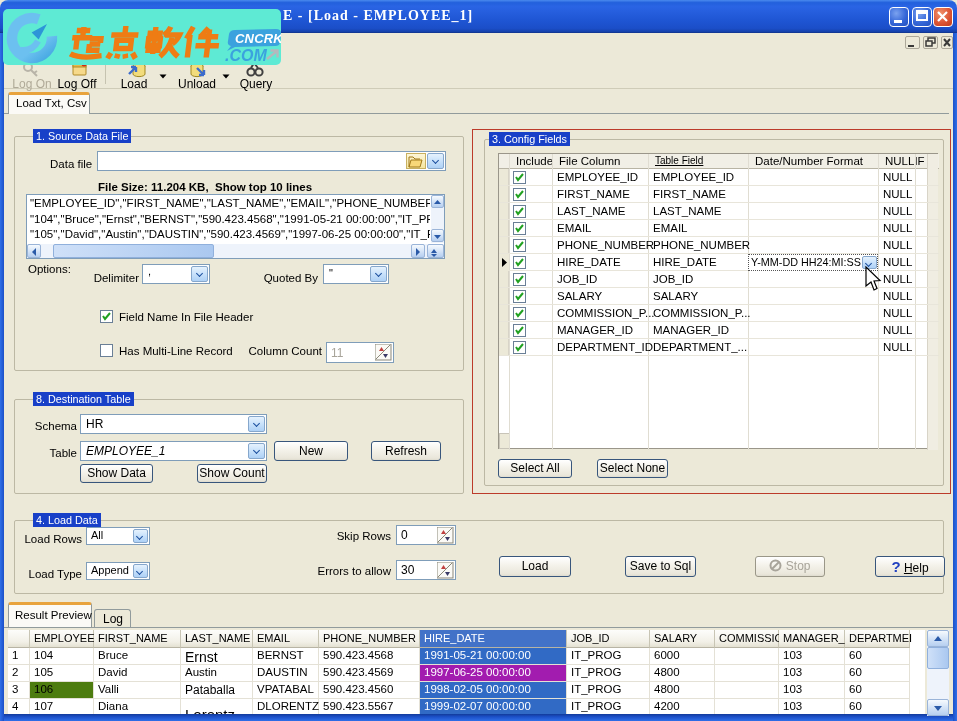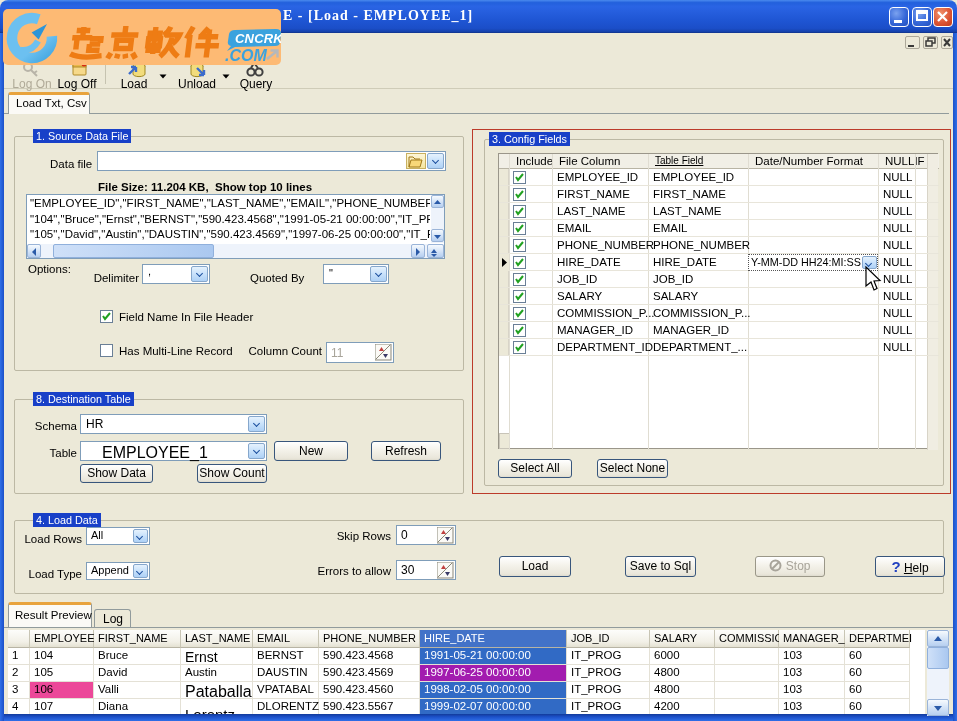--- a/index.html
+++ b/index.html
@@ -139,21 +139,21 @@
 "105","David","Austin","DAUSTIN","590.423.4569","1997-06-25 00:00:00","IT_F
 </div>
 <div class="abs lbl" style="left:28px; top:263px;">Options:</div>
 <div class="abs lbl" style="left:80px; top:272px; width:59px; text-align:right;">Delimiter</div>
 <div class="abs combo" style="left:142px; top:264px; width:68px; height:20px;">
     <span style="position:absolute; left:5px; top:0px;">,</span>
     <span class="cbtn">
       <span class="chev"></span>
     </span>
   </div>
-<div class="abs lbl" style="left:250px; top:272px; width:68px; text-align:left;">Quoted By</div>
+<div class="abs lbl" style="left:250px; top:272px; width:68px; text-align:right;">Quoted By</div>
 <div class="abs combo" style="left:323px; top:264px; width:66px; height:20px;">
     <span style="position:absolute; left:5px; top:2px;">"</span>
     <span class="cbtn">
       <span class="chev"></span>
     </span>
   </div>
 <div class="abs cb" style="left:100px; top:310px;"><svg width="11" height="11">
       <path d="M2 5 L4 8 L9 2" fill="none" stroke="#21a121" stroke-width="2"></path>
     </svg></div>
 <div class="abs lbl" style="left:119px; top:311px;">Field Name In File Header</div>
@@ -168,21 +168,21 @@
 <div class="abs gcap" style="left:33px; top:392px;">8. Destination Table</div>
 <div class="abs lbl" style="left:30px; top:420px; width:47px; text-align:right;">Schema</div>
 <div class="abs combo" style="left:80px; top:414px; width:187px; height:20px;">
     <span style="position:absolute; left:5px; top:2px; font-size:12px;">HR</span>
     <span class="cbtn">
       <span class="chev"></span>
     </span>
   </div>
 <div class="abs lbl" style="left:30px; top:447px; width:47px; text-align:right;">Table</div>
 <div class="abs combo" style="left:80px; top:441px; width:187px; height:20px;">
-    <span style="position:absolute; left:21px; top:2px; font-size:16px;">EMPLOYEE_1</span>
+    <span style="position:absolute; left:5px; top:2px; font-size:12px;font-style:italic;">EMPLOYEE_1</span>
     <span class="cbtn">
       <span class="chev"></span>
     </span>
   </div>
 <div class="abs btn" style="left:274px; top:441px; width:74px; height:20px; line-height:18px;">New</div>
 <div class="abs btn" style="left:371px; top:441px; width:70px; height:20px; line-height:18px;">Refresh</div>
 <div class="abs btn" style="left:80px; top:464px; width:73px; height:19px; line-height:17px;">Show Data</div>
 <div class="abs btn" style="left:197px; top:464px; width:70px; height:19px; line-height:17px;">Show Count</div>
 
 <div class="abs" style="left:472px; top:129px; width:479px; height:365px; border:1px solid #bc3b2a;"></div>
@@ -438,28 +438,28 @@
     </div>
     <div style="position:absolute;left:771px;top:35px;width:66px;height:17px;background:#fff;color:#000;border-right:1px solid #e4e1d6;border-bottom:1px solid #e4e1d6;">
       <span style="position:absolute;left:4px;top:1px;font-size:11.5px;white-space:nowrap;">103</span>
     </div>
     <div style="position:absolute;left:837px;top:35px;width:65px;height:17px;background:#fff;color:#000;border-right:1px solid #e4e1d6;border-bottom:1px solid #e4e1d6;">
       <span style="position:absolute;left:4px;top:1px;font-size:11.5px;white-space:nowrap;">60</span>
     </div>
     <div style="position:absolute;left:0px;top:52px;width:22px;height:17px;background:#fff;color:#000;border-right:1px solid #e4e1d6;border-bottom:1px solid #e4e1d6;">
       <span style="position:absolute;left:4px;top:1px;font-size:11.5px;white-space:nowrap;">3</span>
     </div>
-    <div style="position:absolute;left:22px;top:52px;width:64px;height:17px;background:#ec4899;color:#000;border-right:1px solid #e4e1d6;border-bottom:1px solid #e4e1d6;">
+    <div style="position:absolute;left:22px;top:52px;width:64px;height:17px;background:#4d7c0f;color:#000;border-right:1px solid #e4e1d6;border-bottom:1px solid #e4e1d6;">
       <span style="position:absolute;left:4px;top:1px;font-size:11.5px;white-space:nowrap;">106</span>
     </div>
     <div style="position:absolute;left:86px;top:52px;width:87px;height:17px;background:#fff;color:#000;border-right:1px solid #e4e1d6;border-bottom:1px solid #e4e1d6;">
       <span style="position:absolute;left:4px;top:1px;font-size:11.5px;white-space:nowrap;">Valli</span>
     </div>
     <div style="position:absolute;left:173px;top:52px;width:72px;height:17px;background:#fff;color:#000;border-right:1px solid #e4e1d6;border-bottom:1px solid #e4e1d6;">
-      <span style="position:absolute;left:4px;top:1px;font-size:16px;white-space:nowrap;text-align:center;">Pataballa</span>
+      <span style="position:absolute;left:4px;top:1px;font-size:12px;white-space:nowrap;text-align:center;">Pataballa</span>
     </div>
     <div style="position:absolute;left:245px;top:52px;width:66px;height:17px;background:#fff;color:#000;border-right:1px solid #e4e1d6;border-bottom:1px solid #e4e1d6;">
       <span style="position:absolute;left:4px;top:1px;font-size:11.5px;white-space:nowrap;">VPATABAL</span>
     </div>
     <div style="position:absolute;left:311px;top:52px;width:101px;height:17px;background:#fff;color:#000;border-right:1px solid #e4e1d6;border-bottom:1px solid #e4e1d6;">
       <span style="position:absolute;left:4px;top:1px;font-size:11.5px;white-space:nowrap;">590.423.4560</span>
     </div>
     <div style="position:absolute;left:412px;top:52px;width:147px;height:17px;background:#316ac5;color:#fff;border-right:1px solid #e4e1d6;border-bottom:1px solid #e4e1d6;">
       <span style="position:absolute;left:4px;top:1px;font-size:11.5px;white-space:nowrap;">1998-02-05 00:00:00</span>
     </div>
@@ -564,21 +564,21 @@
     </svg></div>
 <div class="abs sbthumb" style="left:927px; top:647px; width:22px; height:22px; z-index:6;"></div>
 <div class="abs sbbtn" style="left:927px; top:699px; width:22px; height:17px; z-index:6;"><svg width="20" height="15">
       <path d="M6 5 L10 10 L14 5 Z" fill="#2a5aa8"></path>
     </svg></div>
 
 <div class="abs" style="left:864px; top:266px; z-index:60;"><svg width="20" height="28">
       <path d="M2 1 L2 20 L7 16 L10 24 L13 22.5 L10 15 L16 14.5 Z" fill="#fff" stroke="#000" stroke-width="1.2"></path>
     </svg></div>
 
-<div class="abs" style="left:3px; top:9px; width:278px; height:56px; background:#fdba74; border-radius:5px; z-index:50;">
+<div class="abs" style="left:3px; top:9px; width:278px; height:56px; background:#5eead4; border-radius:5px; z-index:50;">
   <svg width="278" height="56" style="position:absolute;left:0;top:0;">
     <defs>
       <linearGradient id="swg" x1="8" y1="6" x2="45" y2="52" gradientUnits="userSpaceOnUse">
         <stop offset="0" stop-color="#6cc0f0"></stop>
           <stop offset="0.45" stop-color="#2f9ada"></stop>
           <stop offset="1" stop-color="#1080c4"></stop>
       </linearGradient>
       <linearGradient id="org" x1="0" y1="0" x2="0" y2="1">
         <stop offset="0" stop-color="#f49a38"></stop>
           <stop offset="1" stop-color="#e2690a"></stop>

